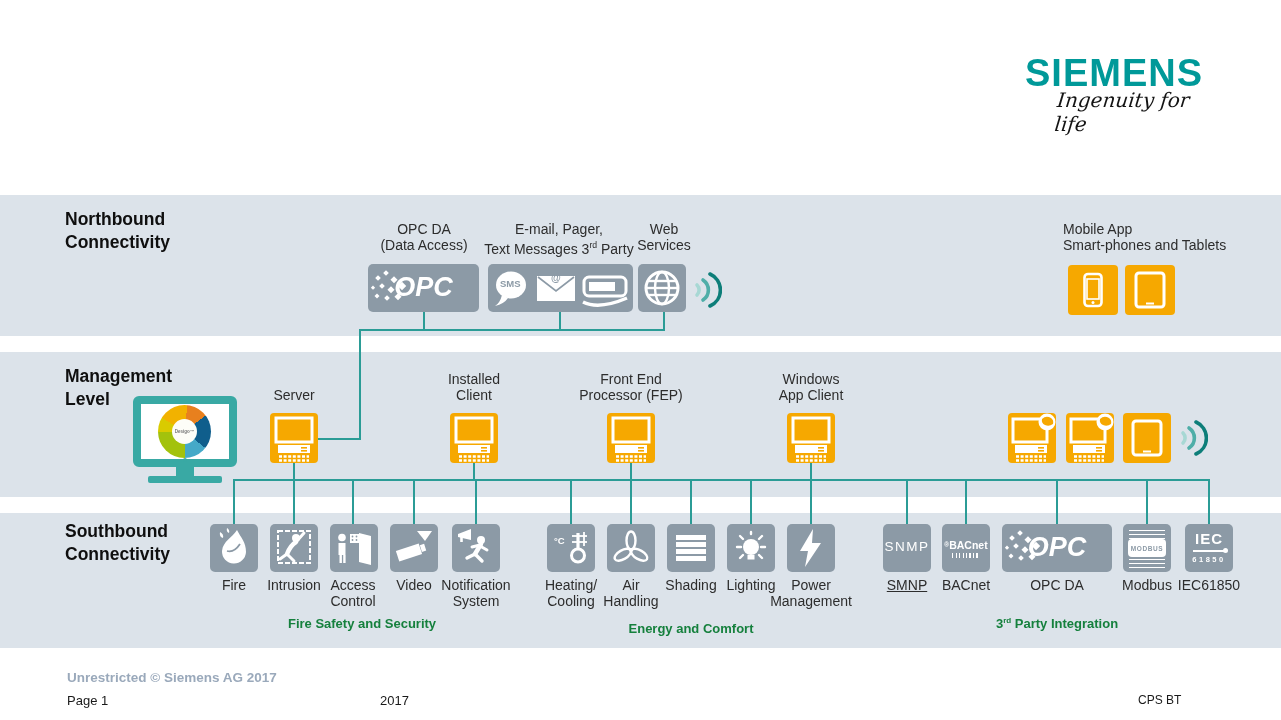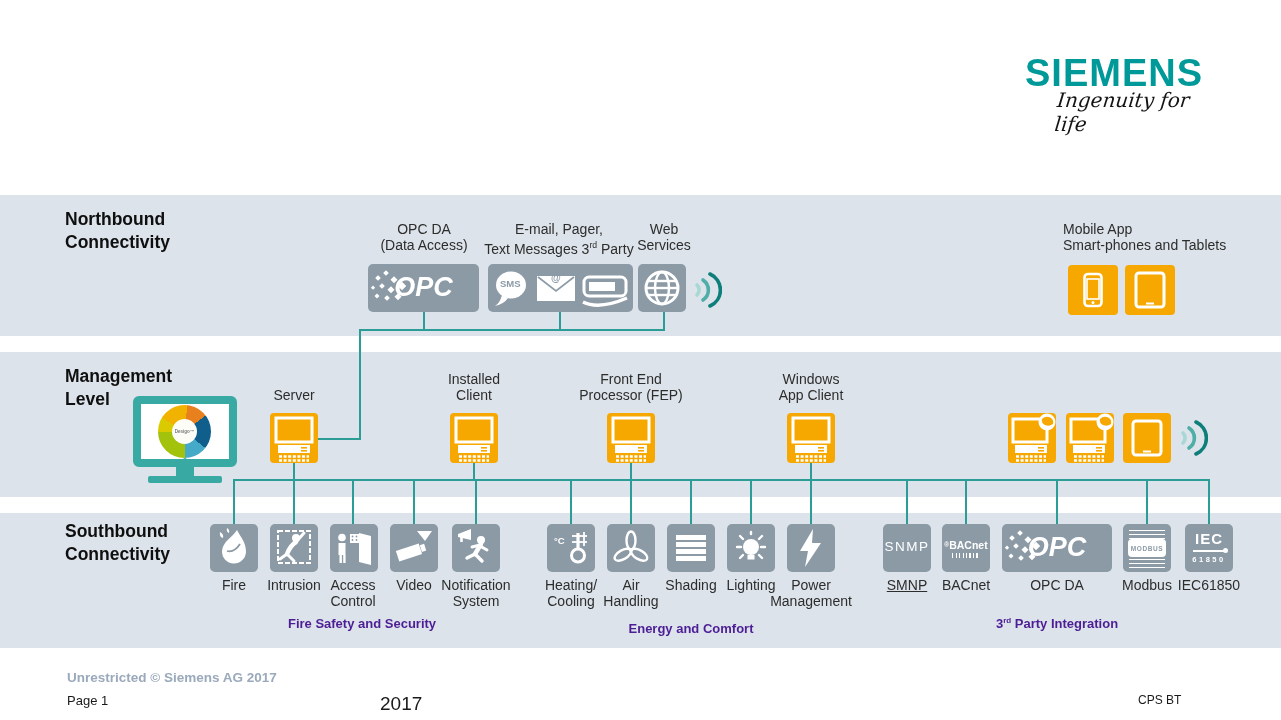--- a/index.html
+++ b/index.html
@@ -5,21 +5,21 @@
   html,body{margin:0;padding:0;}
   #page{position:relative;width:1281px;height:720px;background:#fff;overflow:hidden;
         font-family:"Liberation Sans",sans-serif;color:#222;}
   .band{position:absolute;left:0;width:1281px;background:#DCE3EA;}
   #band-north{top:195px;height:141px;}
   #band-mgmt{top:352px;height:145px;}
   #band-south{top:513px;height:135px;}
   .band-title{position:absolute;left:65px;font-size:17.5px;font-weight:bold;color:#0f0f0f;line-height:23px;}
   .label{position:absolute;font-size:14px;line-height:16px;color:#2d2d2d;text-align:center;}
   .label.left{text-align:left;}
-  .cat-label{position:absolute;font-size:13px;font-weight:bold;color:#4c1d95;text-align:center;}
+  .cat-label{position:absolute;font-size:13px;font-weight:bold;color:#15803d;text-align:center;}
   sup{font-size:0.62em;}
   .gray-box{position:absolute;width:48px;height:48px;background:#8C9AA6;border-radius:5px;}
   .amber-box{position:absolute;width:48px;height:50px;background:#F6A800;border-radius:4px;}
   .hline,.vline{position:absolute;background:#2B9C96;}
   .hline{height:1.6px;}
   .vline{width:1.6px;}
   .icon-svg{position:absolute;left:0;top:0;}
   .overlay{position:absolute;color:#fff;font-weight:bold;}
   
   #brand{position:absolute;left:1025px;top:52px;font-size:38px;font-weight:bold;letter-spacing:1px;color:#009999;}
@@ -34,21 +34,21 @@
   .wheel{position:absolute;left:17px;top:1px;width:53px;height:53px;border-radius:50%;
          background:conic-gradient(from 215deg,#a3c20c 0 15%,#d9cb00 15% 24%,#f2b200 24% 42%,#e8801e 42% 55%,#0f5e8c 55% 76%,#45a9c8 76% 90%,#a3c20c 90% 100%);}
   .wheel-center{position:absolute;left:14px;top:14px;width:25px;height:25px;border-radius:50%;background:#fdfdf8;
                 display:flex;align-items:center;justify-content:center;font-size:4.5px;color:#777;font-weight:bold;}
   
   .opc-text{position:absolute;width:100%;text-align:center;top:8px;font-size:27px;font-weight:900;
             color:#fff;letter-spacing:0px;font-style:italic;}
   
   #footer-class{position:absolute;left:67px;top:670px;font-size:13.5px;font-weight:bold;color:#9AA9BB;}
   #footer-page{position:absolute;left:67px;top:693px;font-size:13px;color:#1a1a1a;}
-  #footer-year{position:absolute;left:380px;top:693px;font-size:19px;color:#1a1a1a;}
+  #footer-year{position:absolute;left:380px;top:693px;font-size:13px;color:#1a1a1a;}
   #footer-org{position:absolute;left:1138px;top:693px;width:90px;font-size:12px;color:#1a1a1a;}
   
   .proto-text{position:absolute;width:100%;text-align:center;color:#fff;font-weight:bold;}
   .modbus-inner{position:absolute;left:5px;top:15px;width:38px;height:18px;background:#fff;border-radius:4px;
                 display:flex;align-items:center;justify-content:center;font-size:6.5px;font-weight:bold;
                 letter-spacing:0.6px;color:#8C9AA6;}
   .stripes{position:absolute;left:6px;width:36px;height:9px;
            background:repeating-linear-gradient(#fff 0 1px,transparent 1px 4px);}
   .iec-line{position:absolute;left:8px;top:26px;width:32px;height:1.6px;background:#fff;}
   .iec-dot{position:absolute;left:38px;top:24.2px;width:5px;height:5px;border-radius:50%;background:#fff;}

